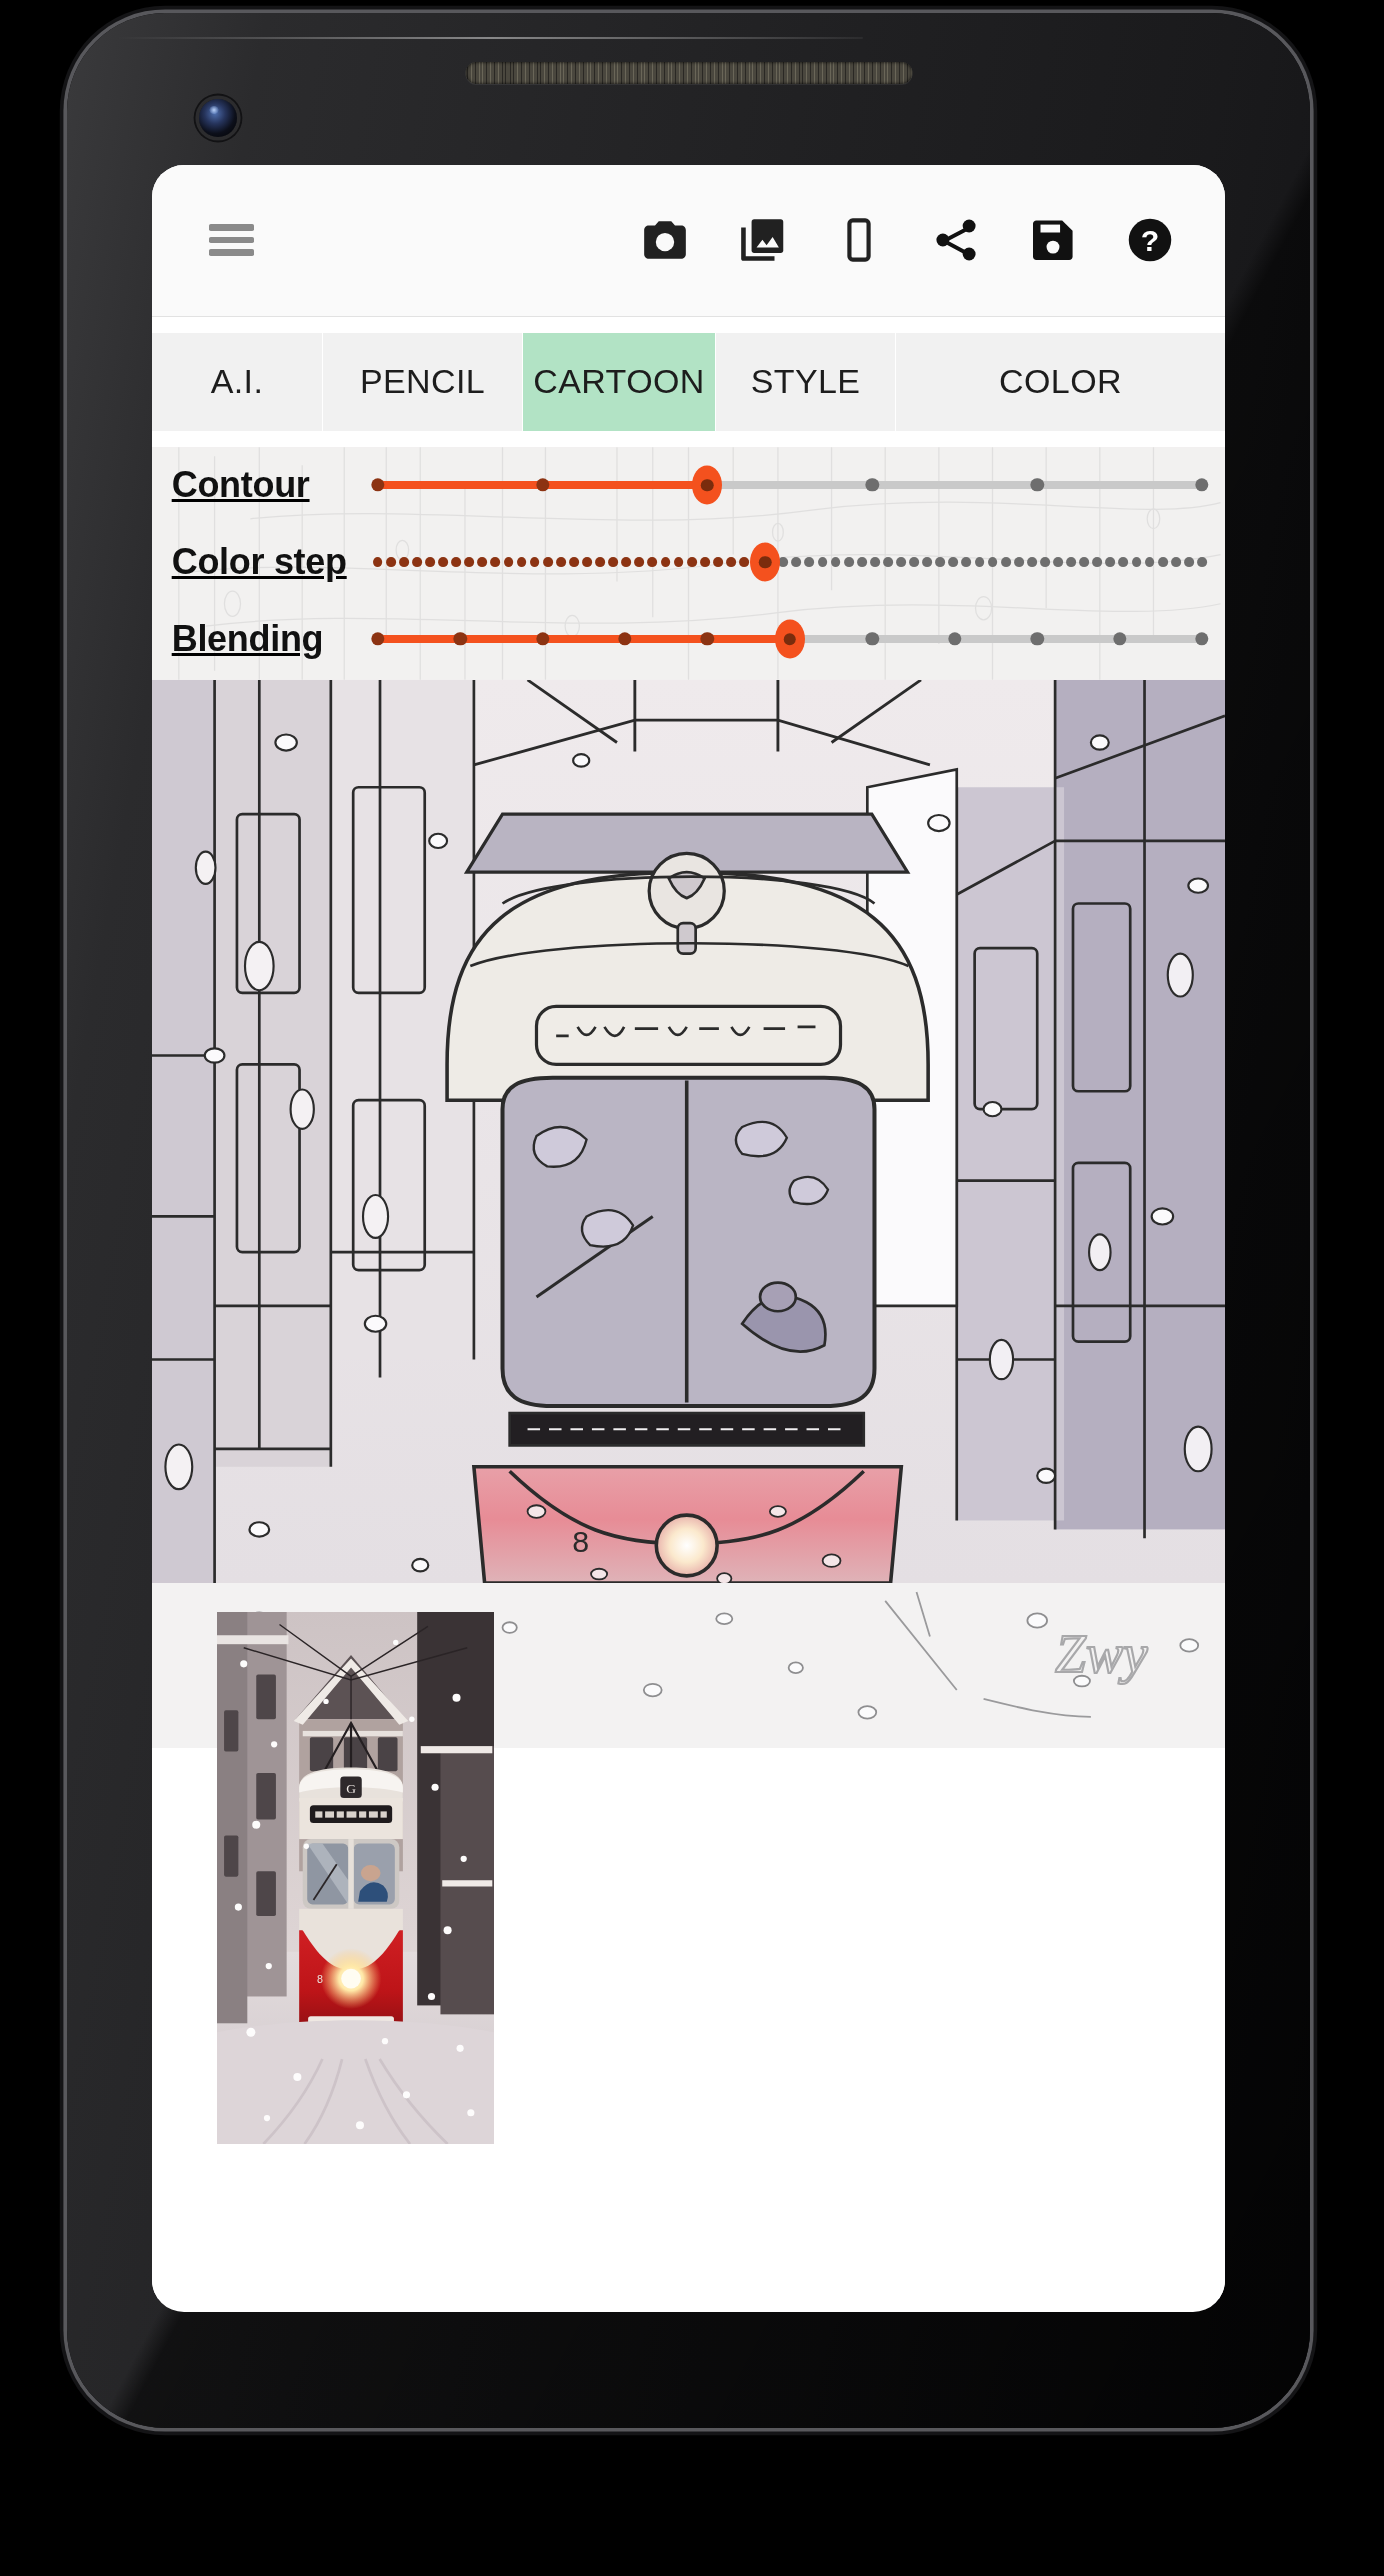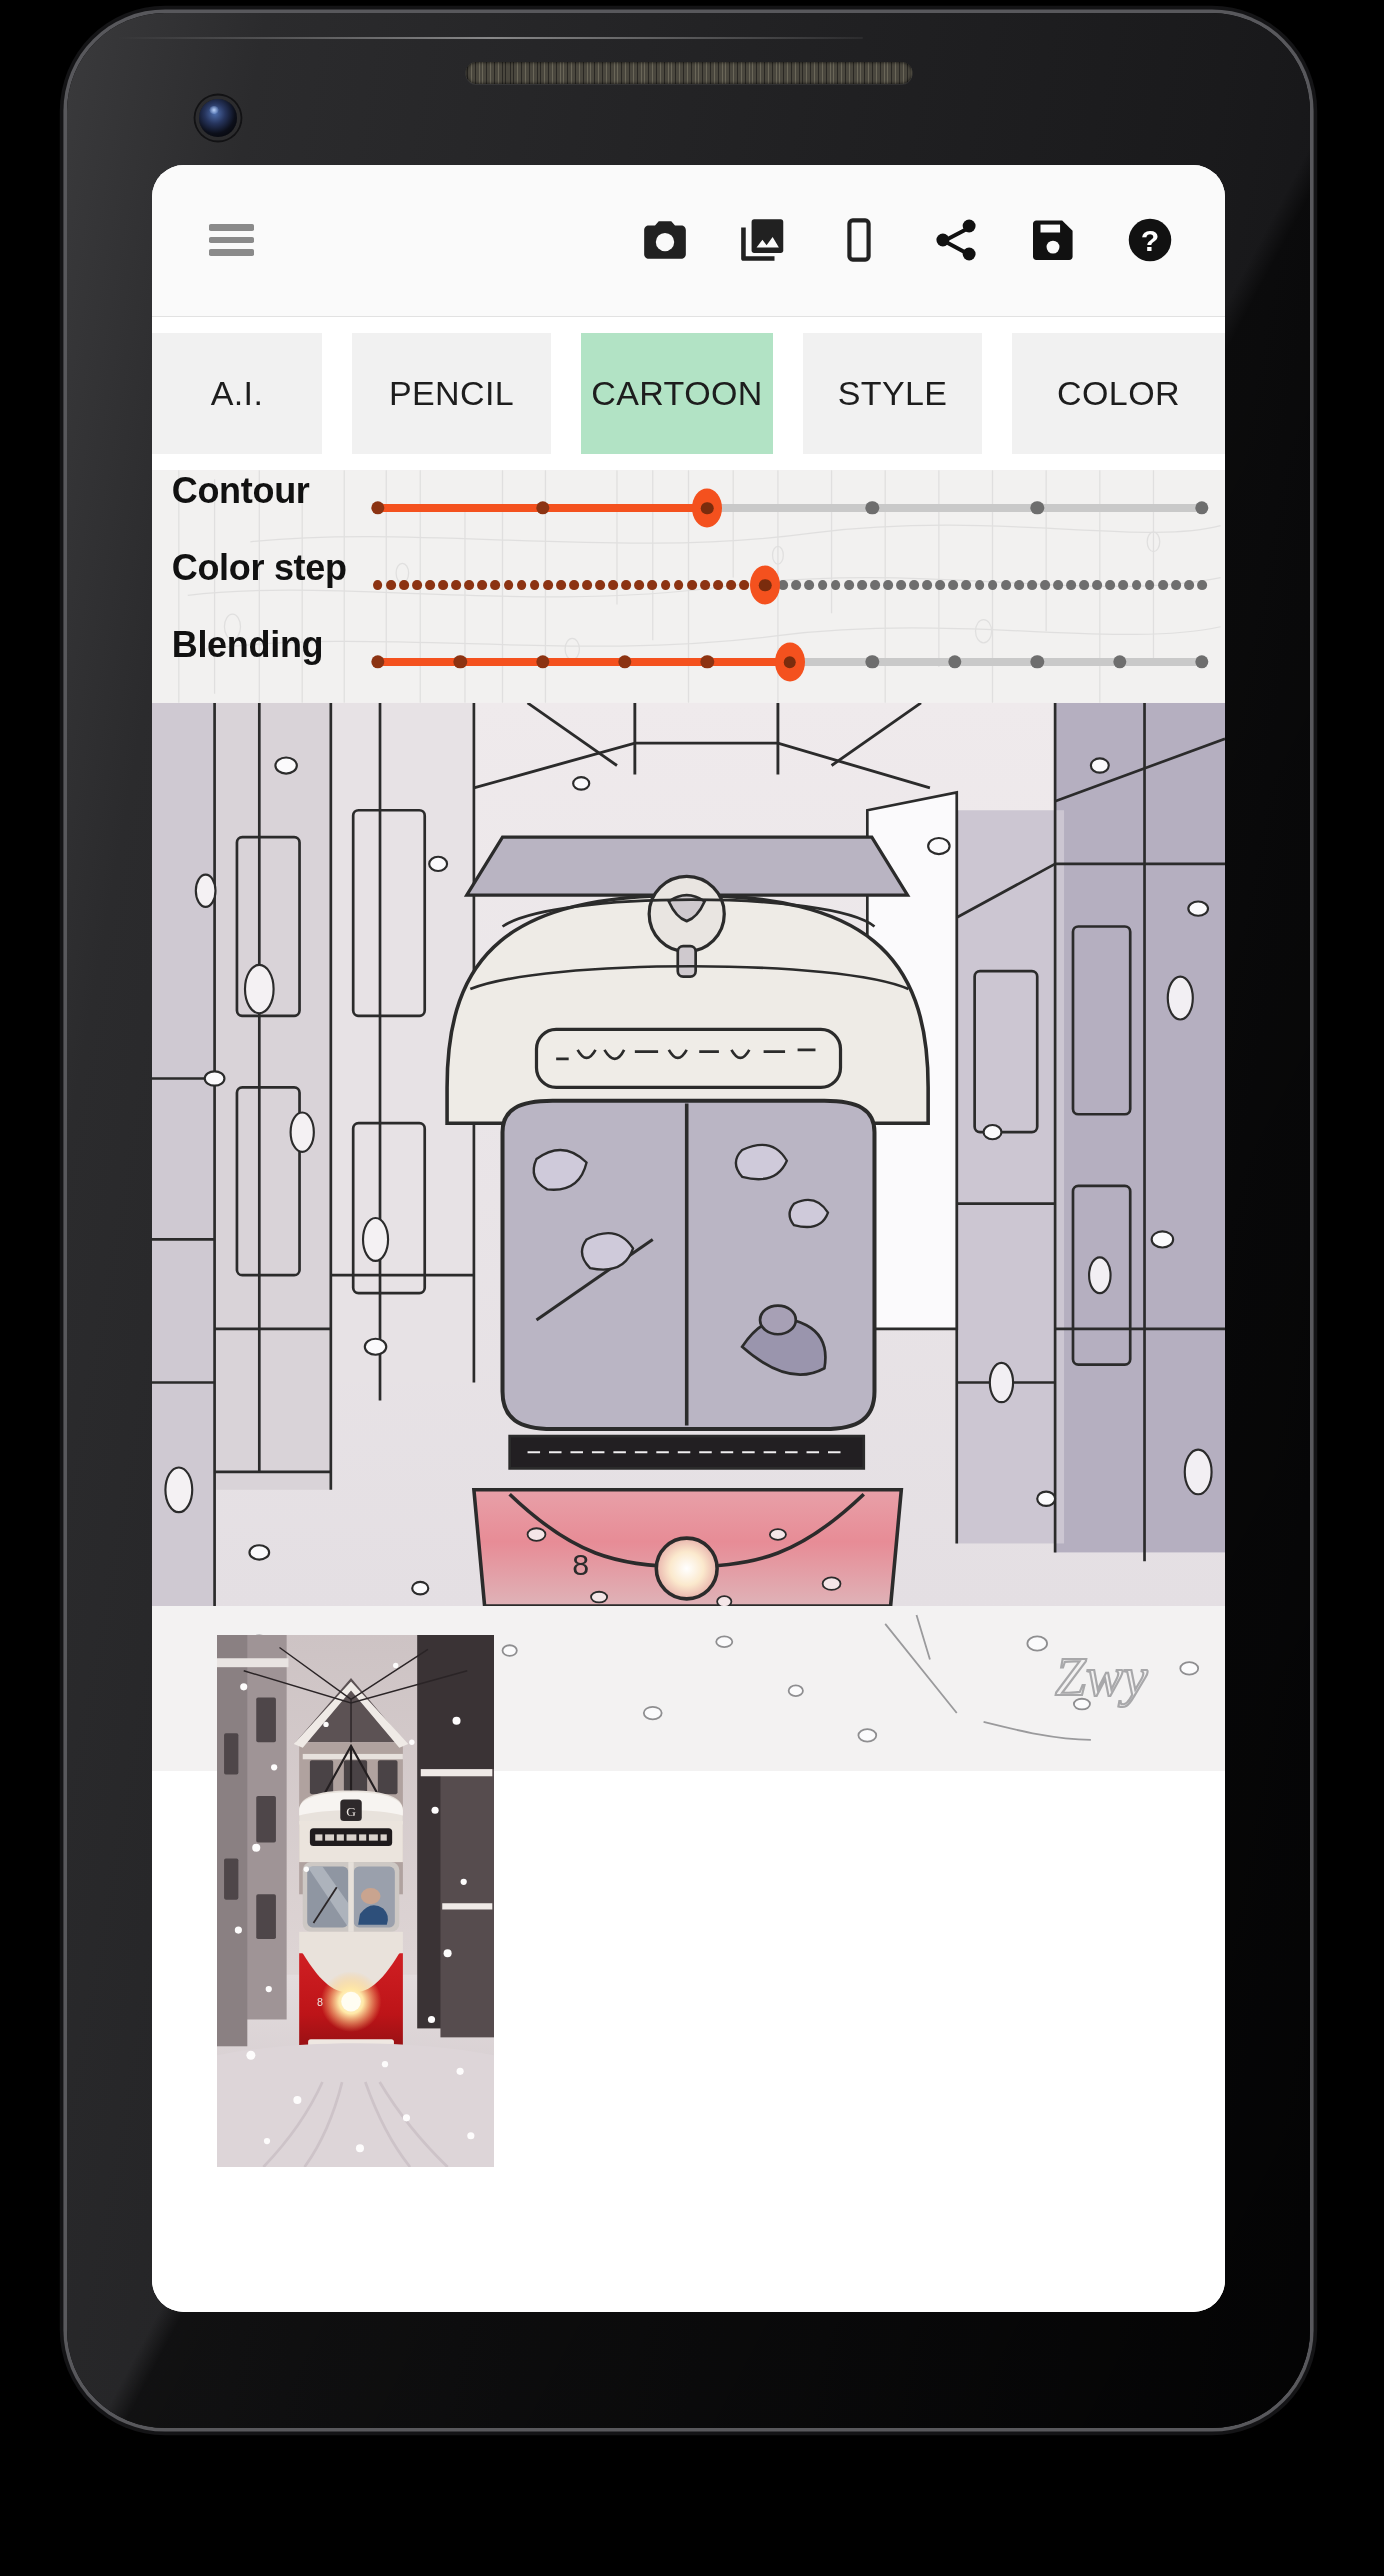--- a/index.html
+++ b/index.html
@@ -131,27 +131,26 @@
     display: block;
     width: 45px;
     height: 6.3px;
     border-radius: 1.8px;
     background: #8a8a8a;
     margin: 6.3px 0;
   }
 
   
   #tab-bar {
-    height: 153px;
+    height: 130px;
     background: #ffffff;
     display: flex;
     align-items: stretch;
     padding: 16px 0 16px 0;
     box-sizing: border-box;
-    gap: 29px;
   }
   .tab {
     flex: 1 1 auto;
     display: flex;
     align-items: center;
     justify-content: center;
     background: #f1f1f1;
     color: #1d1d1d;
     font-size: 34px;
     font-weight: 400;
@@ -177,24 +176,25 @@
   
   #sliders-bg {
     position: absolute;
     inset: 0;
     opacity: 0.30;
     pointer-events: none;
   }
   .slider-row {
     position: relative;
     display: flex;
-    align-items: flex-start;
+    align-items: center;
     height: 77px;
     padding-left: 19.7px;
     box-sizing: border-box;
+    text-decoration: underline;
   }
   .slider-label {
     width: 206px;
     flex: 0 0 206px;
     font-size: 36px;
     font-weight: 700;
     color: #111111;
     letter-spacing: -0.3px;
   }
   .slider-track-wrap {

